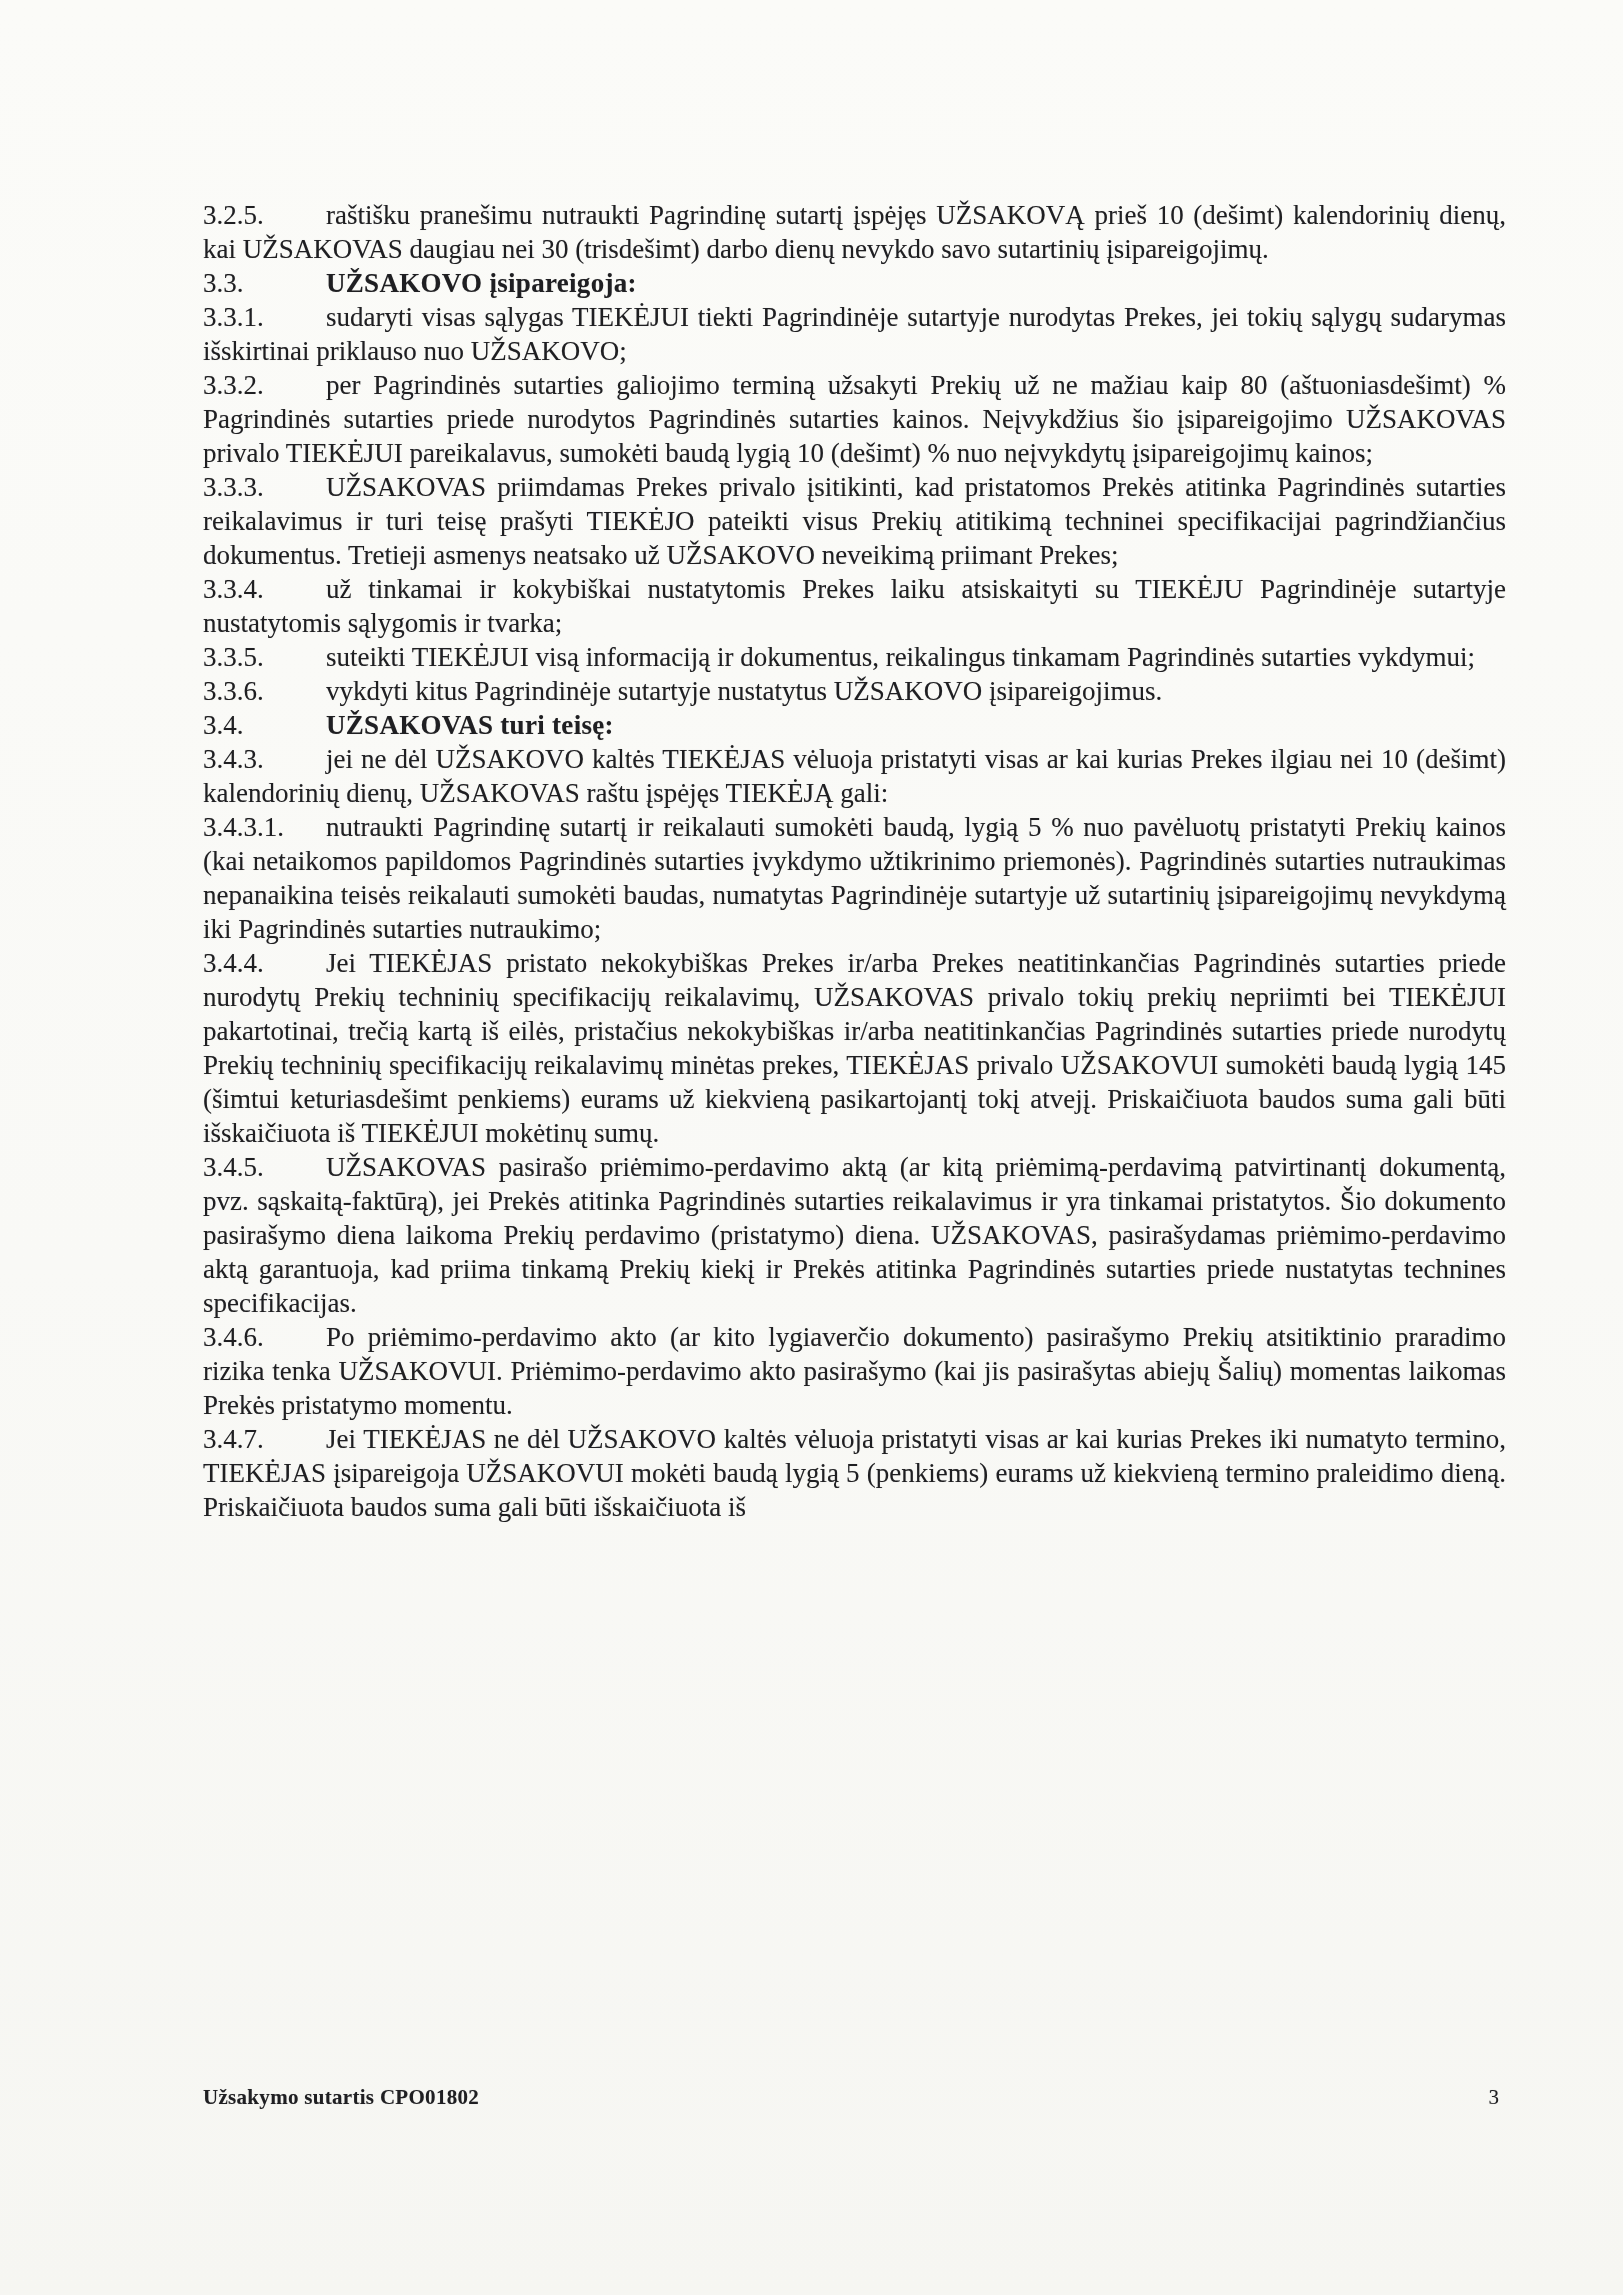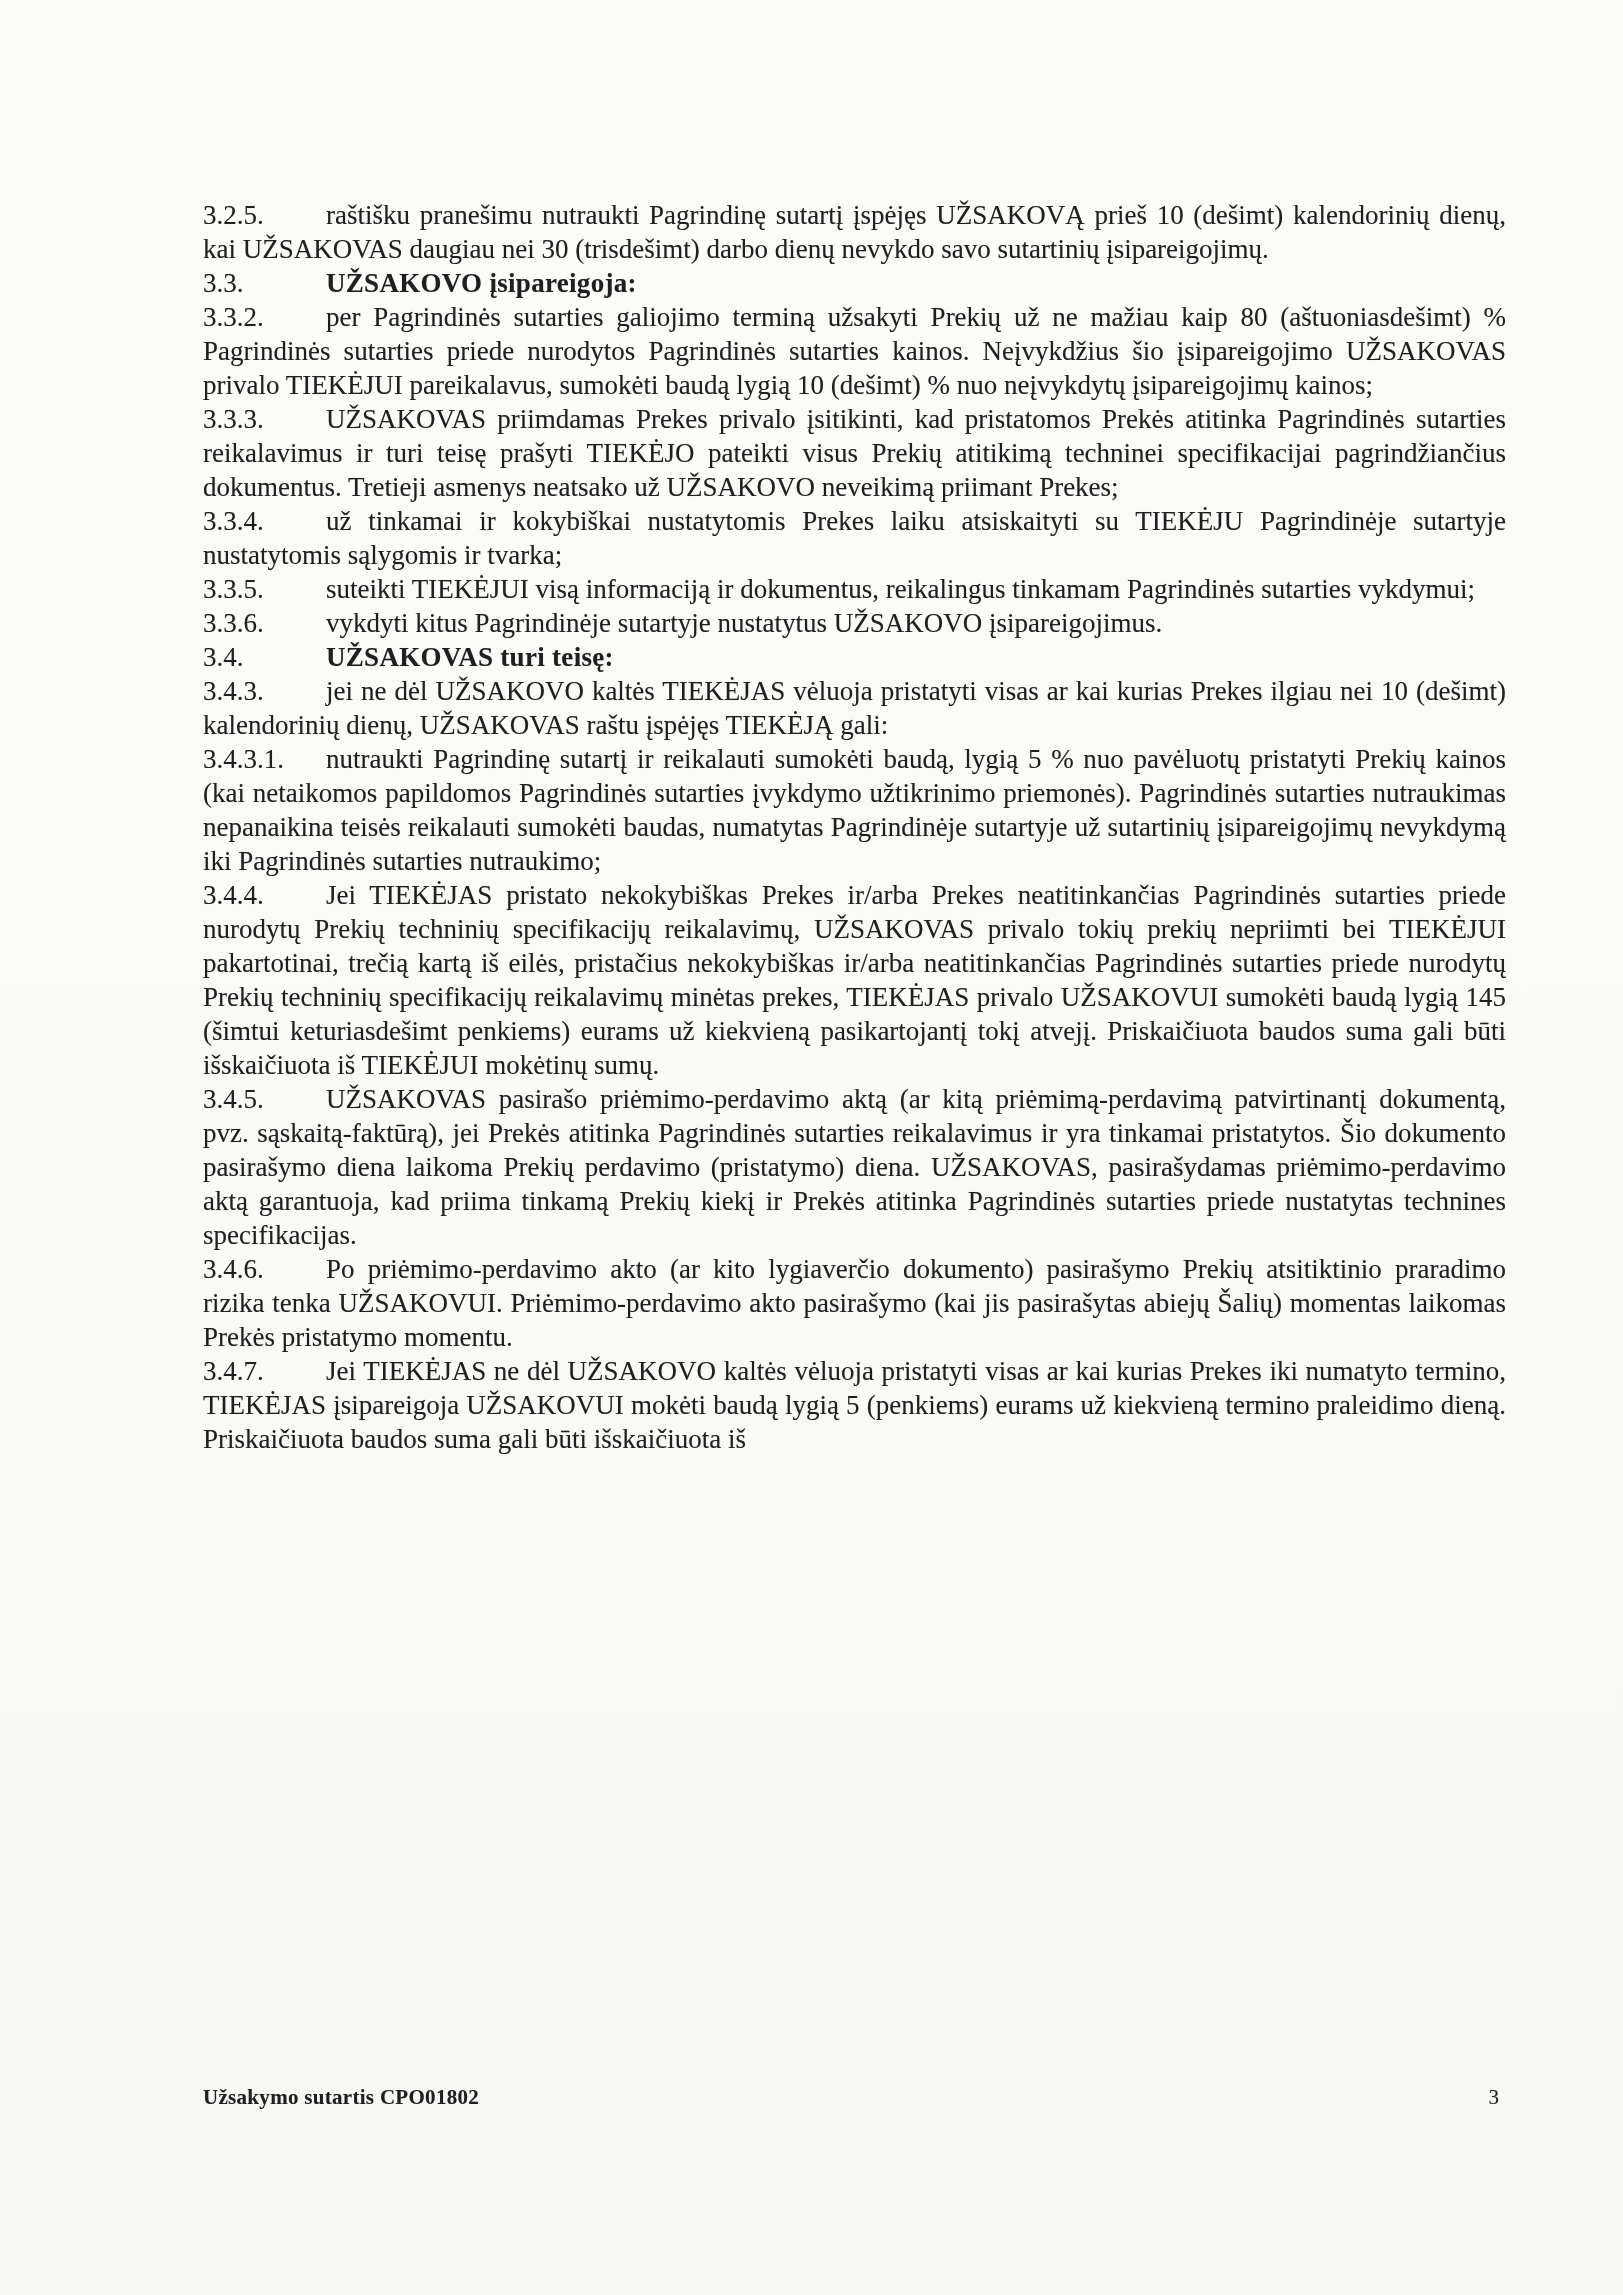--- a/index.html
+++ b/index.html
@@ -61,20 +61,21 @@
   }
 </style>
 </head>
 <body>
 
 <div class="page">
 
   <div class="content" id="clause-list">
       <p class="clause"><span class="num">3.2.5.</span><span class="txt">raštišku pranešimu nutraukti Pagrindinę sutartį įspėjęs UŽSAKOVĄ prieš 10 (dešimt) kalendorinių dienų, kai UŽSAKOVAS daugiau nei 30 (trisdešimt) darbo dienų nevykdo savo sutartinių įsipareigojimų.</span></p>
       <p class="clause heading"><span class="num">3.3.</span><span class="txt">UŽSAKOVO įsipareigoja:</span></p>
+      <p class="clause"><span class="num">3.3.1.</span><span class="txt">sudaryti visas sąlygas TIEKĖJUI tiekti Pagrindinėje sutartyje nurodytas Prekes, jei tokių sąlygų sudarymas išskirtinai priklauso nuo UŽSAKOVO;</span></p>
       <p class="clause"><span class="num">3.3.2.</span><span class="txt">per Pagrindinės sutarties galiojimo terminą užsakyti Prekių už ne mažiau kaip 80 (aštuoniasdešimt) % Pagrindinės sutarties priede nurodytos Pagrindinės sutarties kainos. Neįvykdžius šio įsipareigojimo UŽSAKOVAS privalo TIEKĖJUI pareikalavus, sumokėti baudą lygią 10 (dešimt) % nuo neįvykdytų įsipareigojimų kainos;</span></p>
       <p class="clause"><span class="num">3.3.3.</span><span class="txt">UŽSAKOVAS priimdamas Prekes privalo įsitikinti, kad pristatomos Prekės atitinka Pagrindinės sutarties reikalavimus ir turi teisę prašyti TIEKĖJO pateikti visus Prekių atitikimą techninei specifikacijai pagrindžiančius dokumentus. Tretieji asmenys neatsako už UŽSAKOVO neveikimą priimant Prekes;</span></p>
       <p class="clause"><span class="num">3.3.4.</span><span class="txt">už tinkamai ir kokybiškai nustatytomis Prekes laiku atsiskaityti su TIEKĖJU Pagrindinėje sutartyje nustatytomis sąlygomis ir tvarka;</span></p>
       <p class="clause"><span class="num">3.3.5.</span><span class="txt">suteikti TIEKĖJUI visą informaciją ir dokumentus, reikalingus tinkamam Pagrindinės sutarties vykdymui;</span></p>
       <p class="clause"><span class="num">3.3.6.</span><span class="txt">vykdyti kitus Pagrindinėje sutartyje nustatytus UŽSAKOVO įsipareigojimus.</span></p>
       <p class="clause heading"><span class="num">3.4.</span><span class="txt">UŽSAKOVAS turi teisę:</span></p>
       <p class="clause"><span class="num">3.4.3.</span><span class="txt">jei ne dėl UŽSAKOVO kaltės TIEKĖJAS vėluoja pristatyti visas ar kai kurias Prekes ilgiau nei 10 (dešimt) kalendorinių dienų, UŽSAKOVAS raštu įspėjęs TIEKĖJĄ gali:</span></p>
       <p class="clause"><span class="num">3.4.3.1.</span><span class="txt">nutraukti Pagrindinę sutartį ir reikalauti sumokėti baudą, lygią 5 % nuo pavėluotų pristatyti Prekių kainos (kai netaikomos papildomos Pagrindinės sutarties įvykdymo užtikrinimo priemonės). Pagrindinės sutarties nutraukimas nepanaikina teisės reikalauti sumokėti baudas, numatytas Pagrindinėje sutartyje už sutartinių įsipareigojimų nevykdymą iki Pagrindinės sutarties nutraukimo;</span></p>
       <p class="clause"><span class="num">3.4.4.</span><span class="txt">Jei TIEKĖJAS pristato nekokybiškas Prekes ir/arba Prekes neatitinkančias Pagrindinės sutarties priede nurodytų Prekių techninių specifikacijų reikalavimų, UŽSAKOVAS privalo tokių prekių nepriimti bei TIEKĖJUI pakartotinai, trečią kartą iš eilės, pristačius nekokybiškas ir/arba neatitinkančias Pagrindinės sutarties priede nurodytų Prekių techninių specifikacijų reikalavimų minėtas prekes, TIEKĖJAS privalo UŽSAKOVUI sumokėti baudą lygią 145 (šimtui keturiasdešimt penkiems) eurams už kiekvieną pasikartojantį tokį atvejį. Priskaičiuota baudos suma gali būti išskaičiuota iš TIEKĖJUI mokėtinų sumų.</span></p>
       <p class="clause"><span class="num">3.4.5.</span><span class="txt">UŽSAKOVAS pasirašo priėmimo-perdavimo aktą (ar kitą priėmimą-perdavimą patvirtinantį dokumentą, pvz. sąskaitą-faktūrą), jei Prekės atitinka Pagrindinės sutarties reikalavimus ir yra tinkamai pristatytos. Šio dokumento pasirašymo diena laikoma Prekių perdavimo (pristatymo) diena. UŽSAKOVAS, pasirašydamas priėmimo-perdavimo aktą garantuoja, kad priima tinkamą Prekių kiekį ir Prekės atitinka Pagrindinės sutarties priede nustatytas technines specifikacijas.</span></p>

